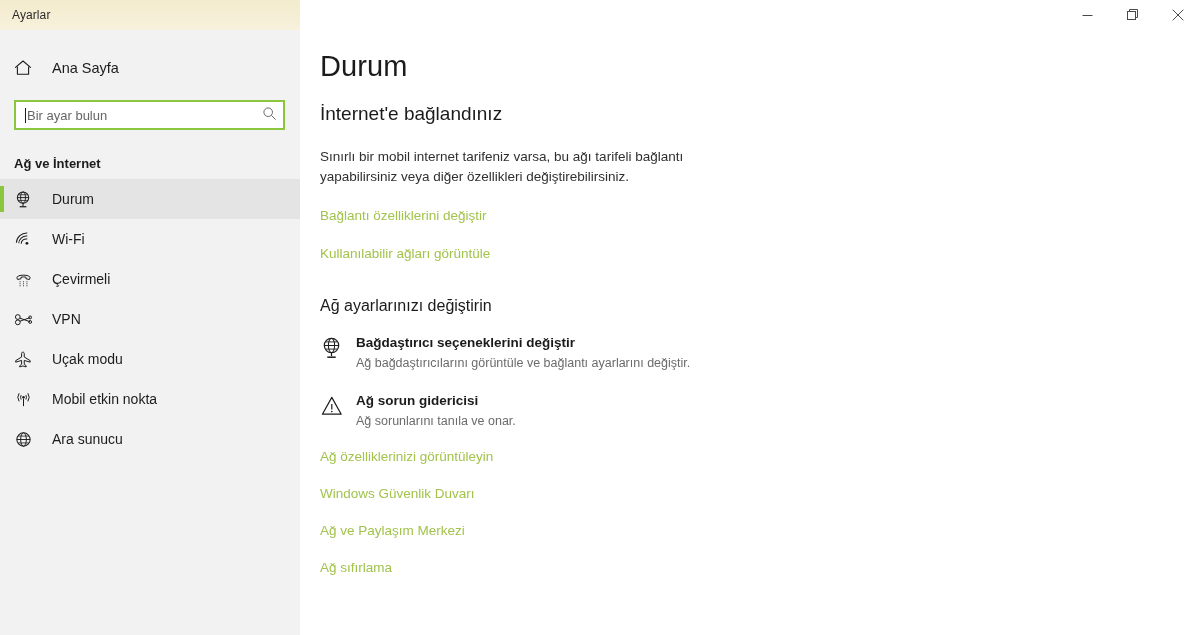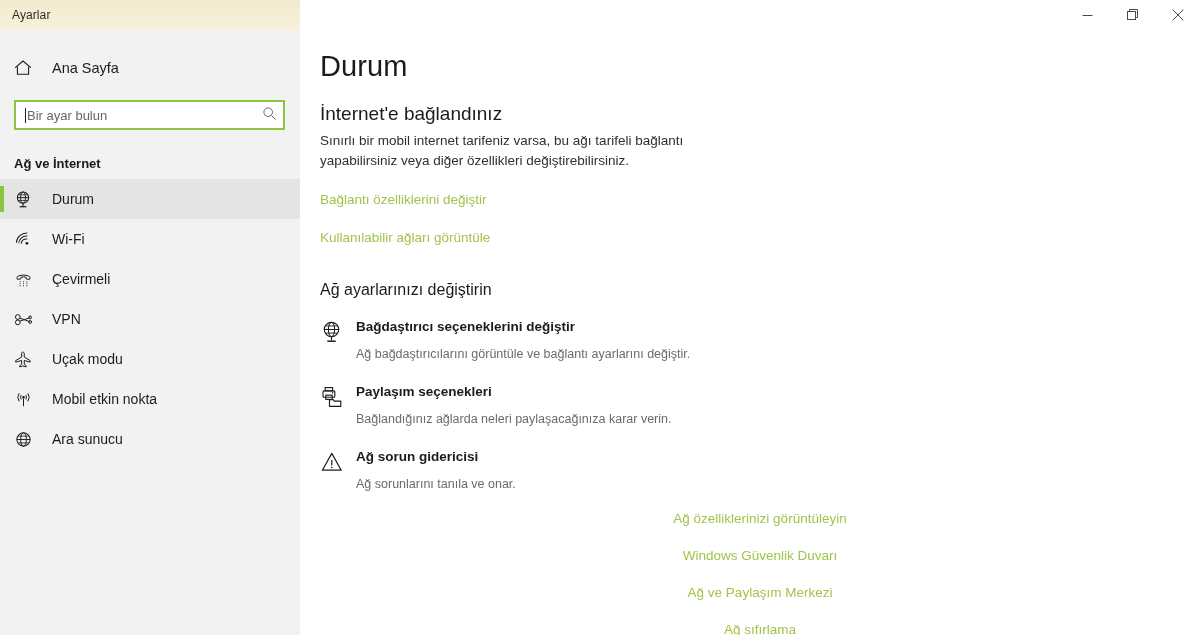--- a/index.html
+++ b/index.html
@@ -175,21 +175,21 @@
   .page-title {
     font-size: 29px;
     font-weight: normal;
     color: #1b1b1b;
     letter-spacing: .1px;
     margin-bottom: 20px;
   }
   .status-head {
     font-size: 19px;
     color: #1b1b1b;
-    margin-bottom: 6px;
+    margin-bottom: 22px;
   }
   .status-desc {
     font-size: 13.5px;
     color: #303030;
     line-height: 1.45;
     max-width: 380px;
   }
   .link {
     display: inline-block;
     font-size: 13.5px;
@@ -223,26 +223,26 @@
   .opt-title {
     font-size: 13.5px;
     font-weight: bold;
     color: #1b1b1b;
     line-height: 1.35;
   }
   .opt-sub {
     font-size: 12.5px;
     color: #6b6b6b;
     line-height: 1.4;
-    margin-top: 10px;
+    margin-top: 3px;
     text-align: center;
   }
 
   .bottom-links { margin-top: 14px; }
-  .bottom-links .link { display: block; margin-bottom: 22px; text-align: center; }
+  .bottom-links .link { display: block; margin-bottom: 22px; }
 </style>
 </head>
 <body>
 
 <div id="app">
 
   <div class="titlebar">
     <div class="titlebar-left">
       <span class="app-title">Ayarlar</span>
     </div>
@@ -424,35 +424,20 @@
           <line x1="11.5" y1="16.7" x2="11.5" y2="20.3" stroke="#1c1c1c" stroke-width="1.2"></line>
           <line x1="7.3" y1="21.2" x2="15.7" y2="21.2" stroke="#1c1c1c" stroke-width="1.5"></line>
         </svg>
       </span>
       <span class="opt-text">
         <span class="opt-title">Bağdaştırıcı seçeneklerini değiştir</span>
         <span class="opt-sub" style="display:block">Ağ bağdaştırıcılarını görüntüle ve bağlantı ayarlarını değiştir.</span>
       </span>
     </div>
 
-    <div class="opt-row">
-      <span class="opt-icon">
-        <svg width="24" height="24" viewBox="0 0 24 24" aria-hidden="true">
-          <rect x="5.2" y="2.6" width="7.4" height="3.2" fill="none" stroke="#1c1c1c" stroke-width="1.15"></rect>
-          <rect x="3" y="5.8" width="11.8" height="6.4" rx="1" fill="none" stroke="#1c1c1c" stroke-width="1.15"></rect>
-          <rect x="5.8" y="10.2" width="6.4" height="4.2" fill="none" stroke="#1c1c1c" stroke-width="1.15"></rect>
-          <circle cx="12.6" cy="7.8" r=".75" fill="#1c1c1c"></circle>
-          <path d="M9.5 14.6 L13.2 14.6 L14.4 16.1 L20.8 16.1 L20.8 21.3 L9.5 21.3 Z" fill="none" stroke="#1c1c1c" stroke-width="1.15" stroke-linejoin="round"></path>
-        </svg>
-      </span>
-      <span class="opt-text">
-        <span class="opt-title">Paylaşım seçenekleri</span>
-        <span class="opt-sub" style="display:block">Bağlandığınız ağlarda neleri paylaşacağınıza karar verin.</span>
-      </span>
-    </div>
 
     <div class="opt-row">
       <span class="opt-icon">
         <svg width="24" height="24" viewBox="0 0 24 24" aria-hidden="true">
           <path d="M11.8 3.4 L21.2 20.2 L2.4 20.2 Z" fill="none" stroke="#1c1c1c" stroke-width="1.2" stroke-linejoin="round"></path>
           <line x1="11.8" y1="10" x2="11.8" y2="15.5" stroke="#1c1c1c" stroke-width="1.2"></line>
           <circle cx="11.8" cy="17.6" r=".8" fill="#1c1c1c"></circle>
         </svg>
       </span>
       <span class="opt-text">

